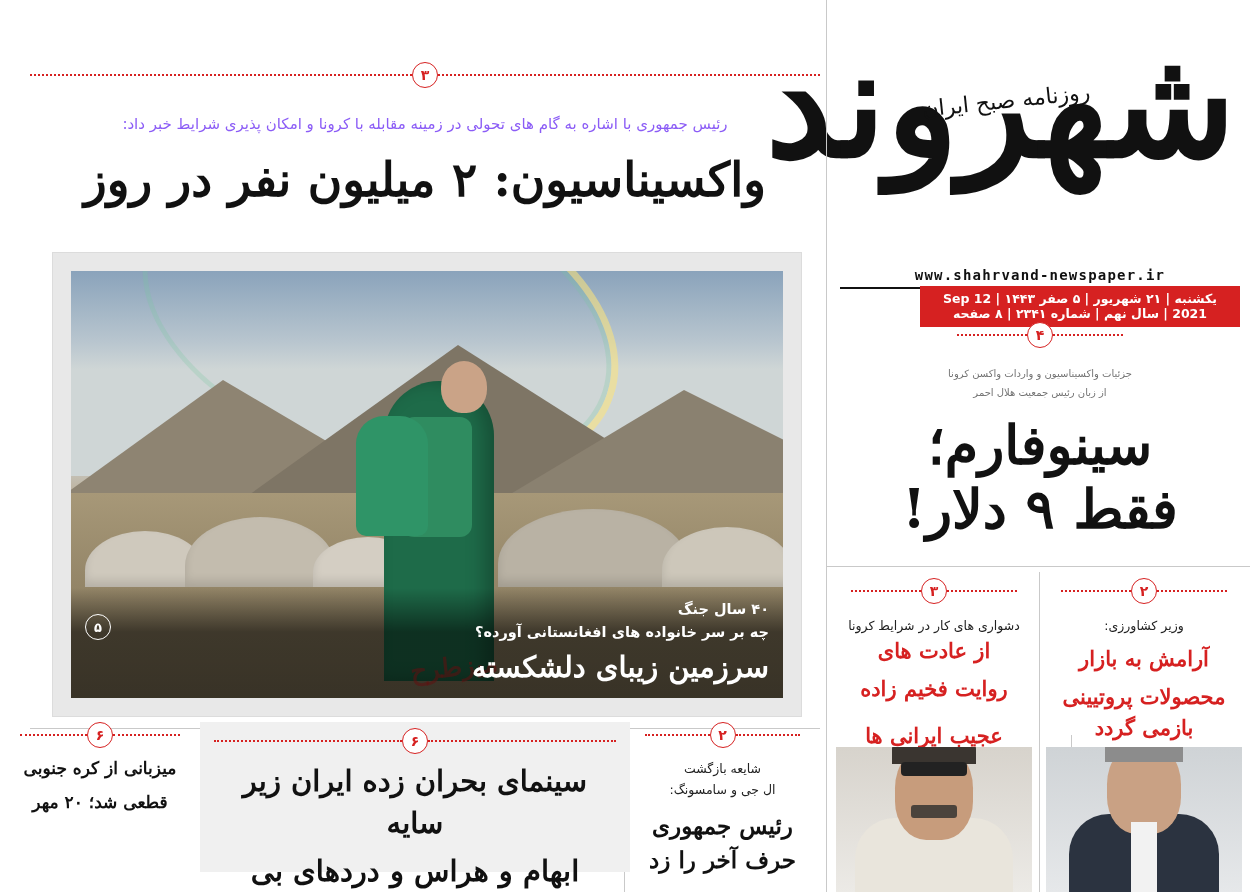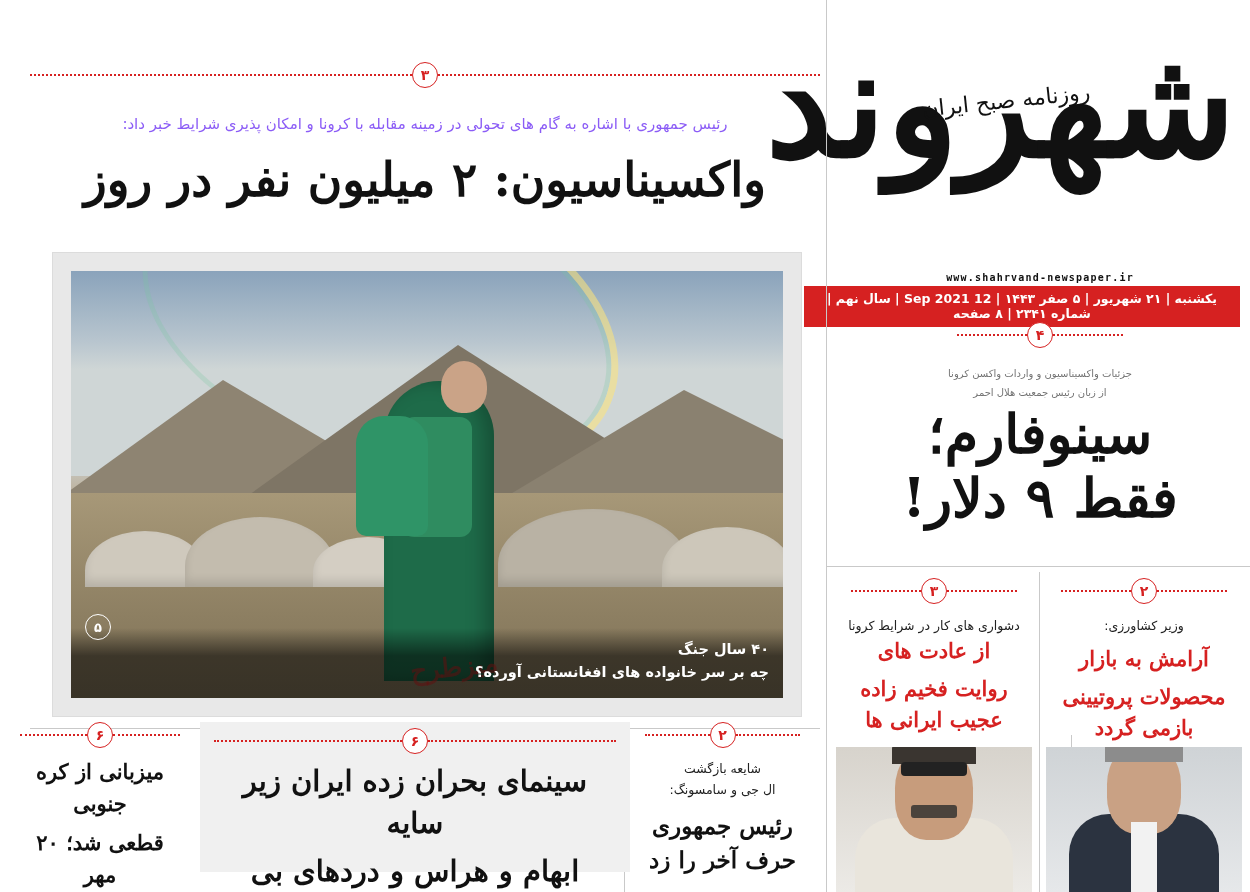--- a/index.html
+++ b/index.html
@@ -35,28 +35,28 @@
   .logo-sub {
     position:absolute; right:160px; top:88px;
     font-family:"DejaVu Serif", serif;
     font-size:22px; color:#111;
     transform:rotate(-6deg);
     direction:rtl;
   }
   .logo-url {
     position:absolute; bottom:52px; right:0; width:100%;
     font-family:"DejaVu Sans Mono", monospace;
-    font-size:10px; font-weight:bold; letter-spacing:1.2px;
+    font-size:14px; font-weight:bold; letter-spacing:1.2px;
     color:#111;
   }
   .logo-rule {
     position:absolute; bottom:46px; right:10px; width:400px; height:2px; background:#111;
   }
   .dateline {
-    position:absolute; bottom:8px; right:10px; width:436px;
+    position:absolute; bottom:8px; right:10px; width:320px;
     background:#d62121; color:#fff;
     font-size:12.5px; font-weight:bold;
     padding:5px 6px 6px 6px;
     direction:rtl;
   }
 
   
   .vrule {
     position:absolute; background:#c9c9c9;
   }
@@ -180,21 +180,21 @@
   }
 
   
   .story4 {
     position:absolute; top:322px; right:0; width:420px;
     text-align:center; direction:rtl; padding:0 14px;
   }
   .story4 .kicker { font-size:10px; line-height:1.9; color:#737373; margin-top:16px; }
   .story4 .headline {
     font-family:"DejaVu Serif", serif; font-weight:bold;
-    font-size:54px; line-height:1.18; color:#111; margin-top:1px; letter-spacing:-1px;
+    font-size:54px; line-height:1.18; color:#111; margin-top:12px; letter-spacing:-1px;
   }
 
   
   .minicol {
     position:absolute; width:196px; top:578px;
     text-align:center; direction:rtl;
   }
   .minicol.c2 { right:8px; }
   .minicol.c3 { right:218px; }
   .minicol .kicker { font-size:12.5px; color:#222; margin-top:12px; line-height:1.6;}
@@ -214,21 +214,21 @@
     position:absolute; left:0; right:430px; bottom:0; height:170px;
   }
   .bcol { position:absolute; bottom:0; text-align:center; direction:rtl; top:0;}
   .bcol .kicker { font-size:12.5px; line-height:1.7; color:#222; margin-top:10px; }
   .bcol .headline {
     font-family:"DejaVu Serif", serif; font-weight:bold;
     color:#111; letter-spacing:-0.5px;
   }
 
   #b1 { right:640px; width:160px; }
-  #b1 .headline { font-size:21px; line-height:1.5; margin-top:8px;}
+  #b1 .headline { font-size:17px; line-height:1.5; margin-top:8px;}
   #b2 { right:190px; width:430px; background:#f0f0f0; padding:6px 14px 12px; height:150px; }
   #b2 .headline { font-size:29px; line-height:1.45; margin-top:6px; }
   #b3 { right:20px; width:155px; }
   #b3 .headline { font-size:23px; line-height:1.5; margin-top:8px; }
 </style>
 </head>
 <body>
 
 <div class="page">
 
@@ -279,20 +279,21 @@
       </div>
       <div class="woman"></div>
       <div class="woman-head"></div>
       <div class="child"></div>
 
       <div class="watermark">میزطرح</div>
 
       <div class="photo-caption">
         <div class="cap-kicker">۴۰ سال جنگ</div>
         <div class="cap-kicker">چه بر سر خانواده های افغانستانی آورده؟</div>
+        <div class="cap-head">سرزمین زیبای دلشکسته</div>
       </div>
       <div class="cap-num">۵</div>
     </div>
     <div class="watermark2">Pishkhan.com</div>
   </div>
 
   <div class="story4">
     <div class="pagenum-row">
       <span class="dashline short"></span>
       <span class="pagenum">۴</span>
@@ -325,21 +326,21 @@
 
   <div class="minicol c3">
     <div class="pagenum-row">
       <span class="dashline short"></span>
       <span class="pagenum">۳</span>
       <span class="dashline short"></span>
     </div>
     <div class="kicker">دشواری های کار در شرایط کرونا</div>
     <div class="headline" style="margin-top:0">از عادت های</div>
     <div class="headline">روایت فخیم زاده</div>
-    <div class="headline" style="margin-top:0">عجیب ایرانی ها</div>
+    <div class="headline" style="margin-top:16px">عجیب ایرانی ها</div>
   </div>
   <div class="portrait" style="right:218px; bottom:0;">
     <div class="bg" style="background:linear-gradient(#d7d3cc,#eceae6);"></div>
     <div class="p-body" style="bottom:0; width:158px; height:74px; background:#e9e5dc;"></div>
     <div class="p-head" style="bottom:52px; width:78px; height:96px; background:#c79c7c;"></div>
     <div style="position:absolute;left:50%;transform:translateX(-50%);bottom:128px;width:84px;height:26px;background:#3a3530;border-radius:40% 40% 0 0;"></div>
     <div style="position:absolute;left:50%;transform:translateX(-50%);bottom:116px;width:66px;height:14px;background:#222;border-radius:4px;"></div>
     <div style="position:absolute;left:50%;transform:translateX(-50%);bottom:74px;width:46px;height:13px;background:#4b433c;border-radius:3px;"></div>
   </div>
 

